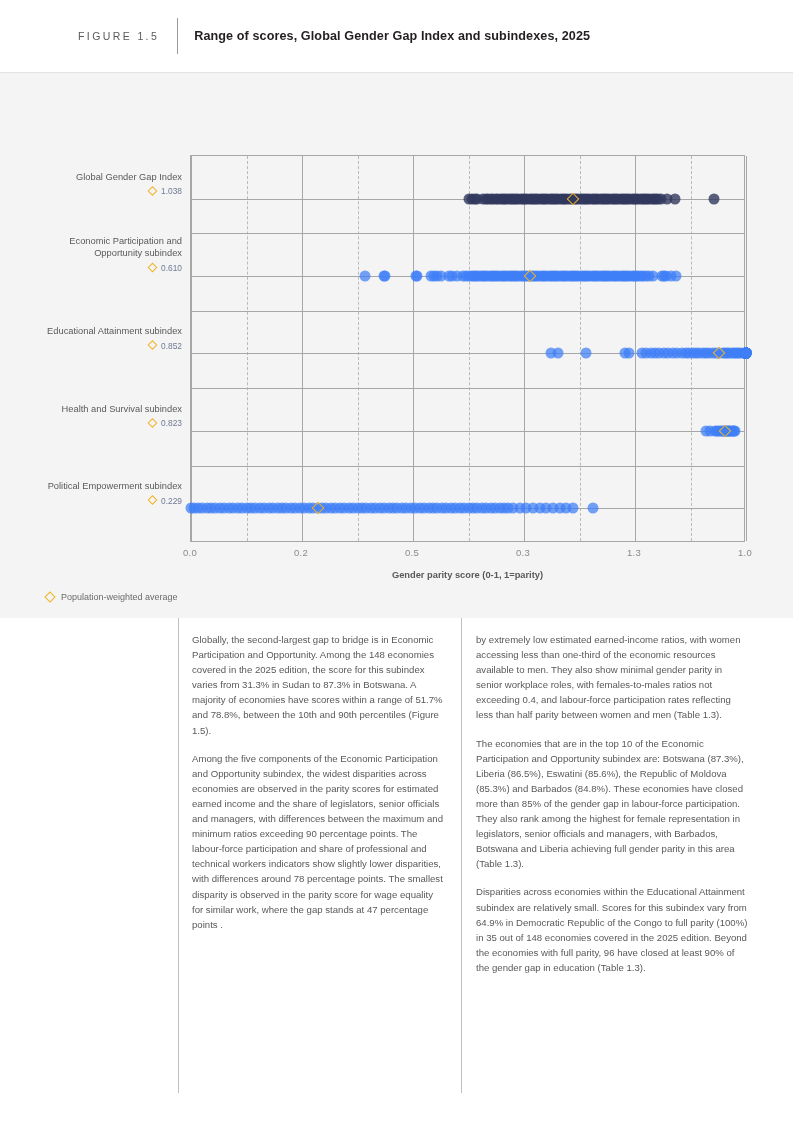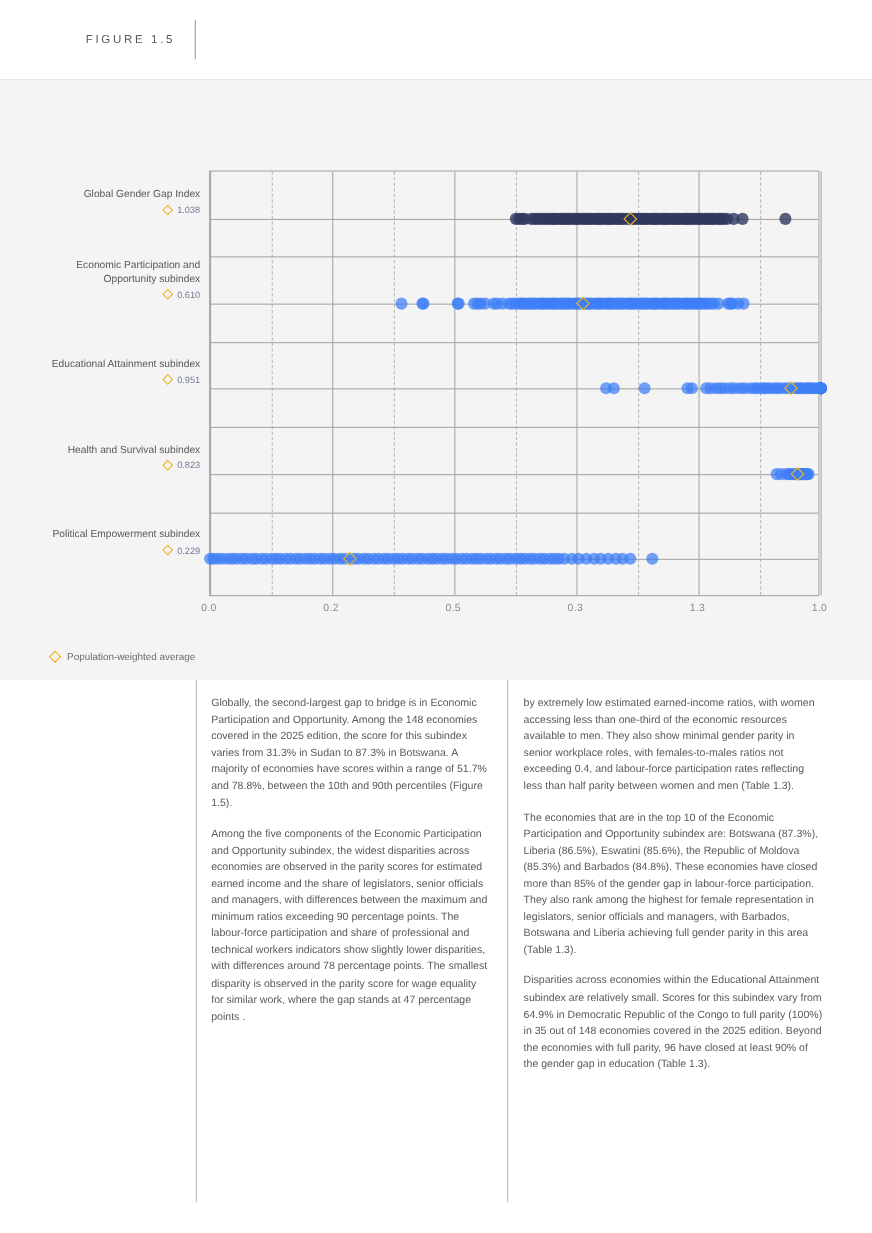--- a/index.html
+++ b/index.html
@@ -186,20 +186,21 @@
   .col-text p{ margin:0 0 13px 0; }
   #col-left{ left:192px; width:252px; }
   #col-right{ left:476px; width:272px; }
 </style>
 </head>
 <body>
 
 <div class="fig-header">
   <div class="fig-number">FIGURE 1.5</div>
   <div class="fig-divider"></div>
+  <div class="fig-title">Range of scores, Global Gender Gap Index and subindexes, 2025</div>
 </div>
 
 <div class="figure-panel">
 
   <div class="plot" id="plot">
       <div class="gridline" style="left: 0px;"></div>
       <div class="gridline" style="left: 111px;"></div>
       <div class="gridline" style="left: 222px;"></div>
       <div class="gridline" style="left: 333px;"></div>
       <div class="gridline" style="left: 444px;"></div>
@@ -598,20 +599,21 @@
 
   <div id="xticks">
       <div class="xtick" style="left: 190px;">0.0</div>
       <div class="xtick" style="left: 301px;">0.2</div>
       <div class="xtick" style="left: 412px;">0.5</div>
       <div class="xtick" style="left: 523px;">0.3</div>
       <div class="xtick" style="left: 634px;">1.3</div>
       <div class="xtick" style="left: 745px;">1.0</div>
     </div>
 
+  <div class="xaxis-label">Gender parity score (0-1, 1=parity)</div>
 
   <div id="ylabels">
       <div class="ylabel-wrap" style="top: 122.57px; right: 611px;">
         <div class="ylabel-text">Global Gender Gap Index</div>
         <div class="ylabel-avg">
           <span class="mini-diamond"></span>
           <span>1.038</span>
         </div>
       </div>
       <div class="ylabel-wrap" style="top: 199.97px; right: 611px;">
@@ -619,21 +621,21 @@
 Opportunity subindex</div>
         <div class="ylabel-avg">
           <span class="mini-diamond"></span>
           <span>0.610</span>
         </div>
       </div>
       <div class="ylabel-wrap" style="top: 277.37px; right: 611px;">
         <div class="ylabel-text">Educational Attainment subindex</div>
         <div class="ylabel-avg">
           <span class="mini-diamond"></span>
-          <span>0.951</span>
+          <span>0.852</span>
         </div>
       </div>
       <div class="ylabel-wrap" style="top: 354.77px; right: 611px;">
         <div class="ylabel-text">Health and Survival subindex</div>
         <div class="ylabel-avg">
           <span class="mini-diamond"></span>
           <span>0.823</span>
         </div>
       </div>
       <div class="ylabel-wrap" style="top: 432.17px; right: 611px;">

